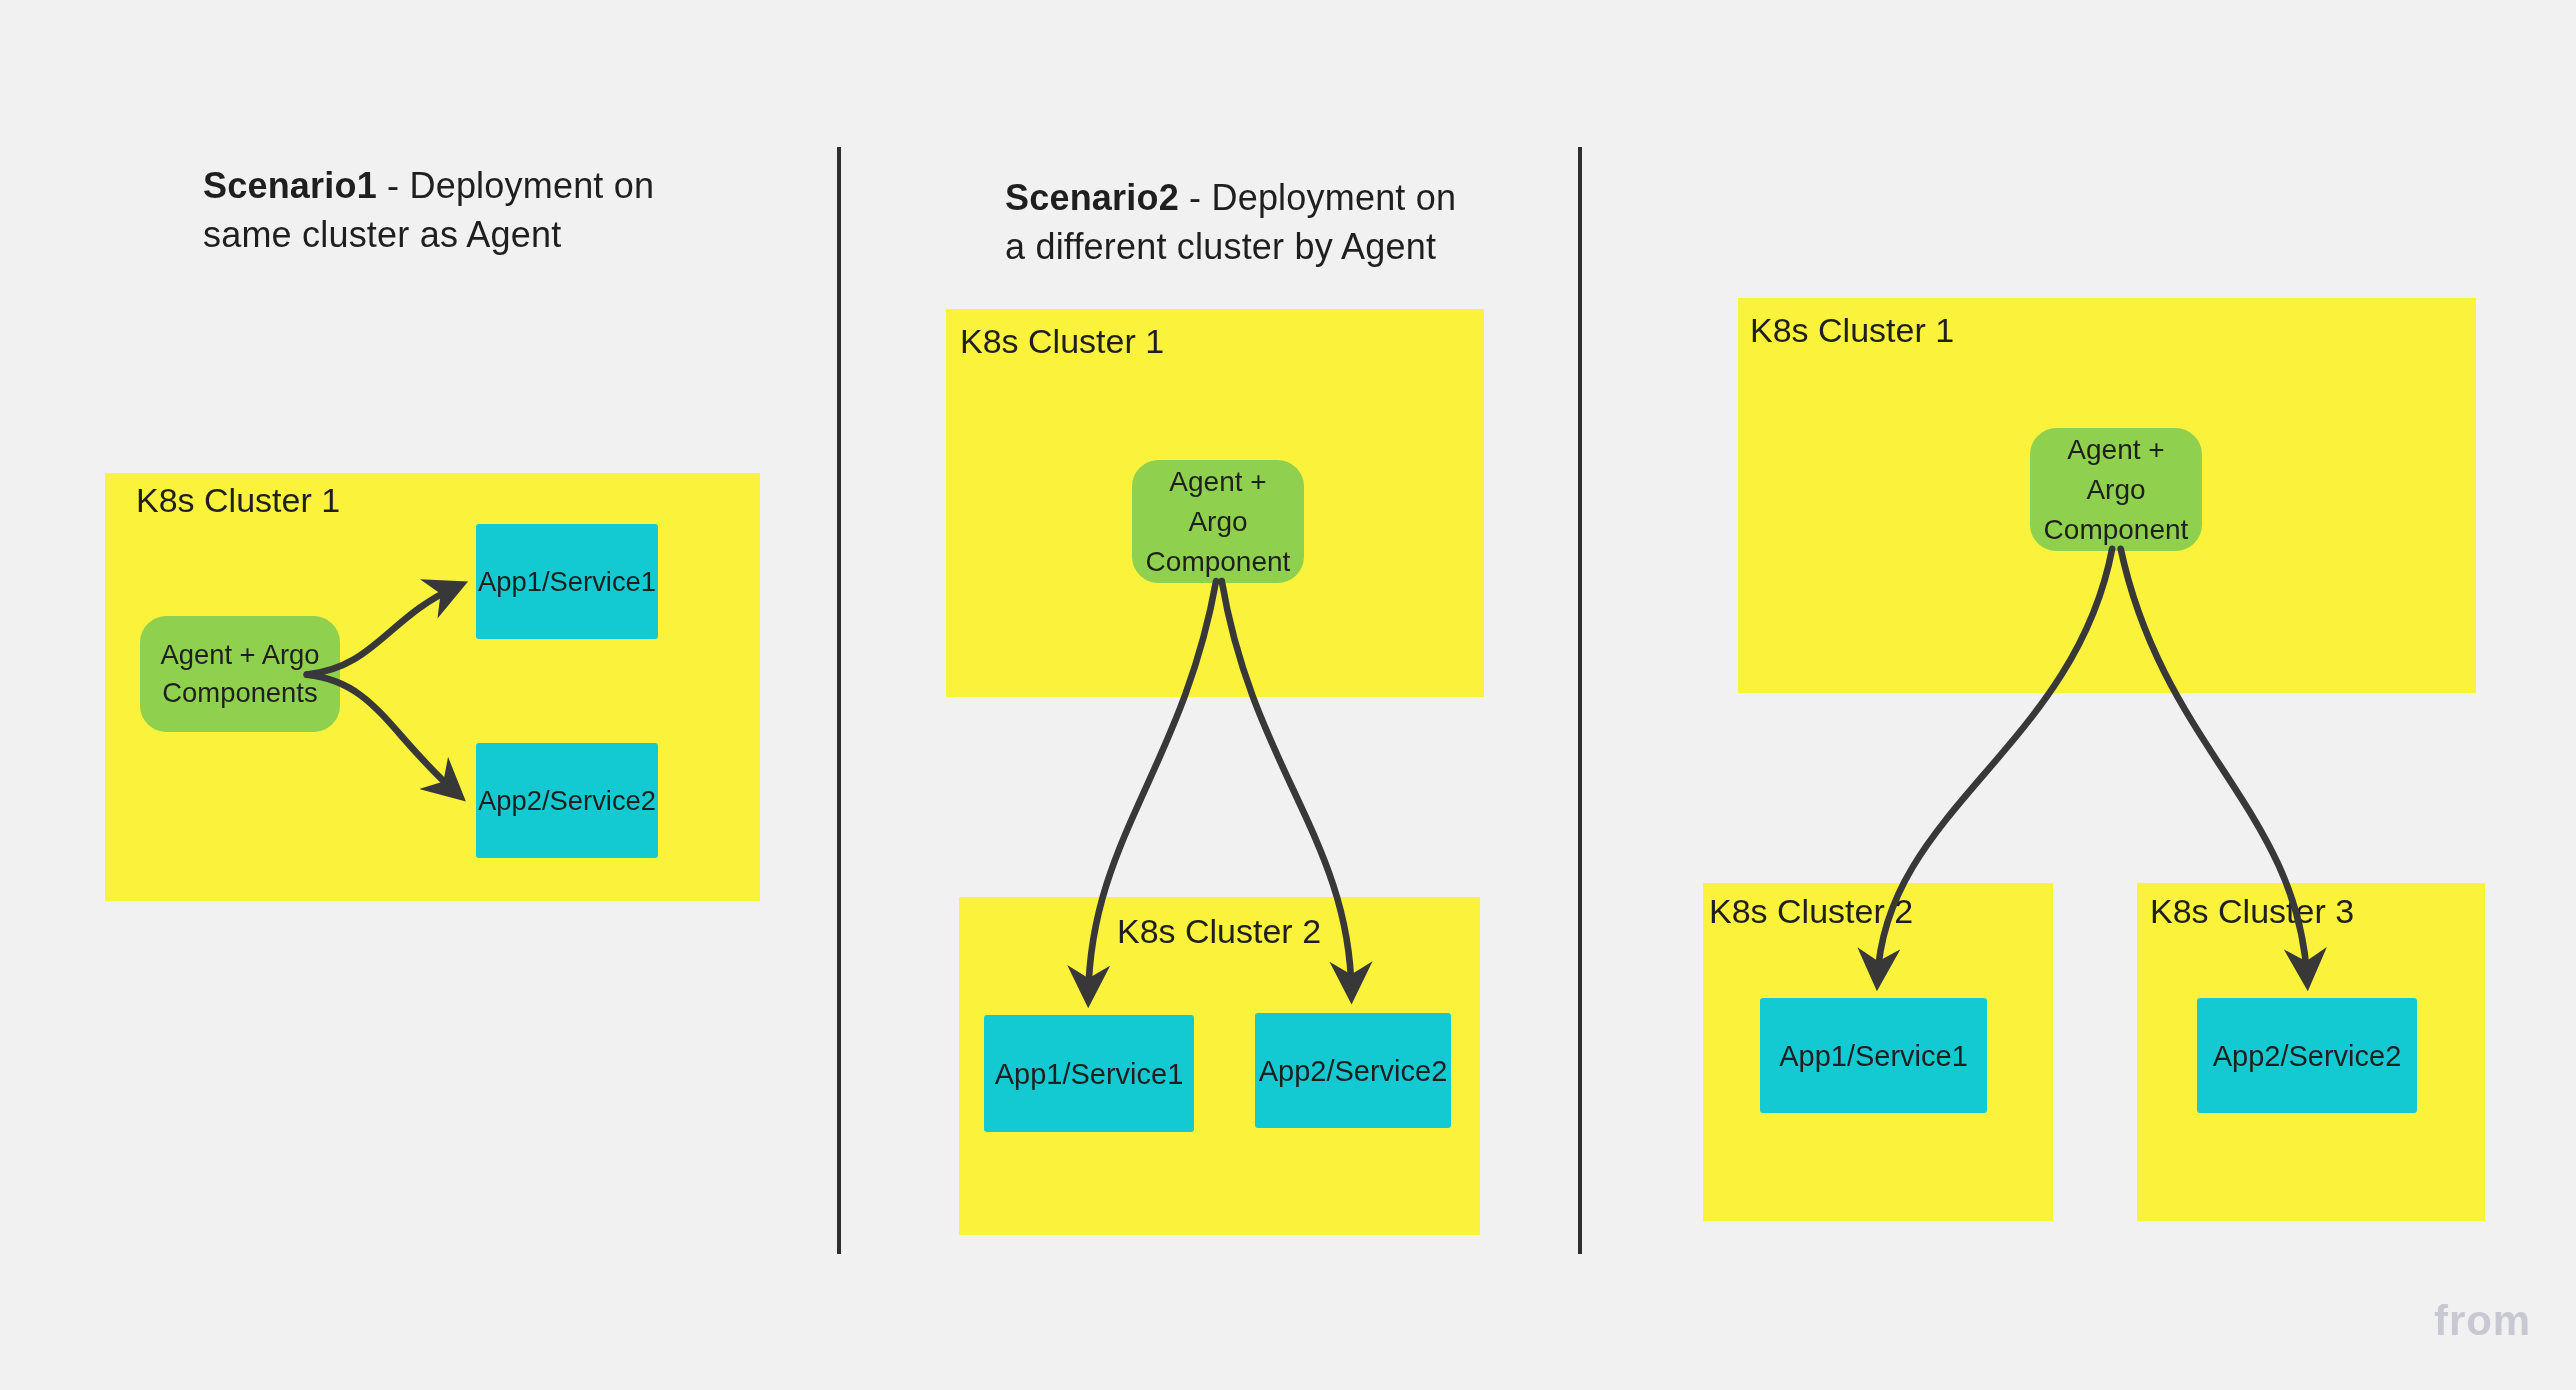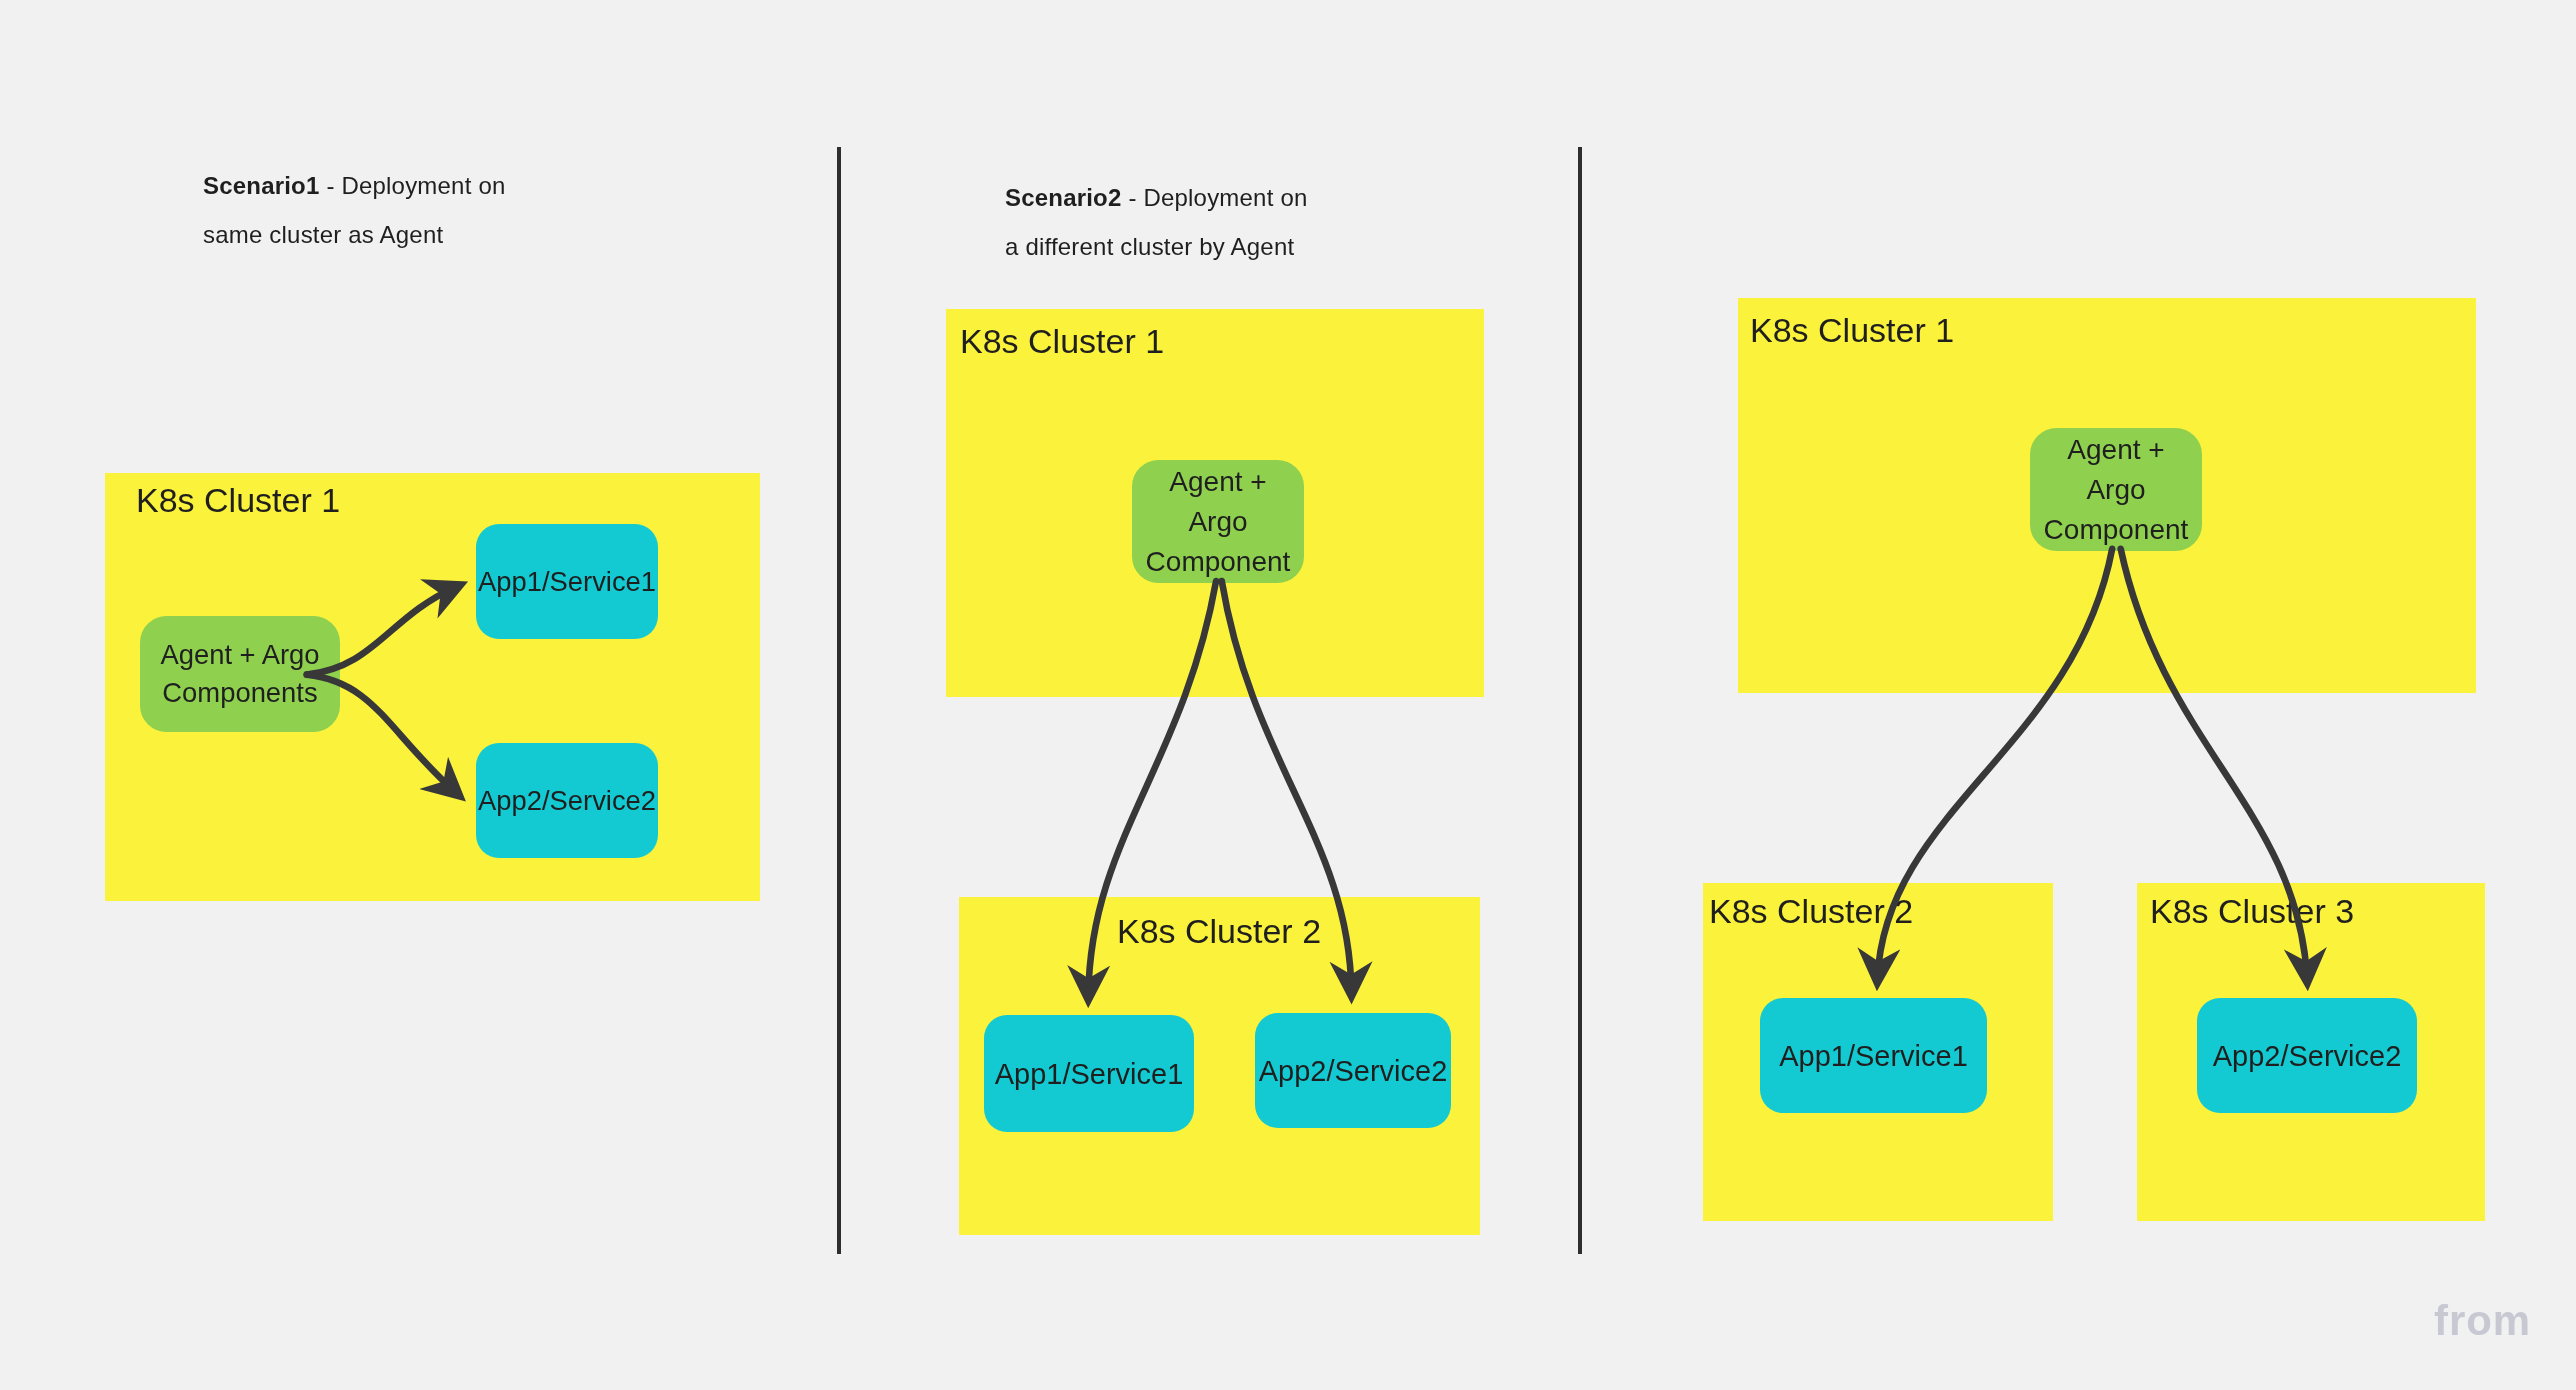--- a/index.html
+++ b/index.html
@@ -24,21 +24,21 @@
 
   .divider{
     position:absolute;width:3.8px;top:147px;height:1107px;
     background:var(--divider,#2e2e2e);
   }
   #divider-1{left:837px;}
   #divider-2{left:1578px;}
 
   .title{
     position:absolute;
-    font-size:24px;line-height:49px;letter-spacing:0.2px;
+    font-size:36px;line-height:49px;letter-spacing:0.2px;
     color:var(--text,#1f1f1f);
     white-space:nowrap;
   }
   .title .b{font-weight:700;}
   #title-1{left:203px;top:161px;}
   #title-2{left:1005px;top:173px;}
   #title-3{left:1779px;top:159px;}
 
   .cluster{
     position:absolute;
@@ -55,21 +55,21 @@
     display:flex;flex-direction:column;align-items:center;justify-content:center;
     text-align:right;
   }
   .agent{
     background:var(--agent-fill,#8fd14f);
     border-radius:26.5px;
     font-size:28px;line-height:40px;
   }
   .app{
     background:var(--app-fill,#14cad2);
-    border-radius:23px;
+    border-radius:3px;
     font-size:28px;line-height:34px;
     white-space:nowrap;
   }
 
   
   #s1-cluster1{left:105px;top:473px;width:655px;height:428px;}
   #s1-cluster1-label{left:136px;top:479px;}
   #s1-agent{left:140px;top:616px;width:200px;height:116px;font-size:27.4px;line-height:38px;}
   #s1-app1{left:476px;top:524px;width:182px;height:115px;font-size:27.4px;}
   #s1-app2{left:476px;top:743px;width:182px;height:115px;font-size:27.4px;}

